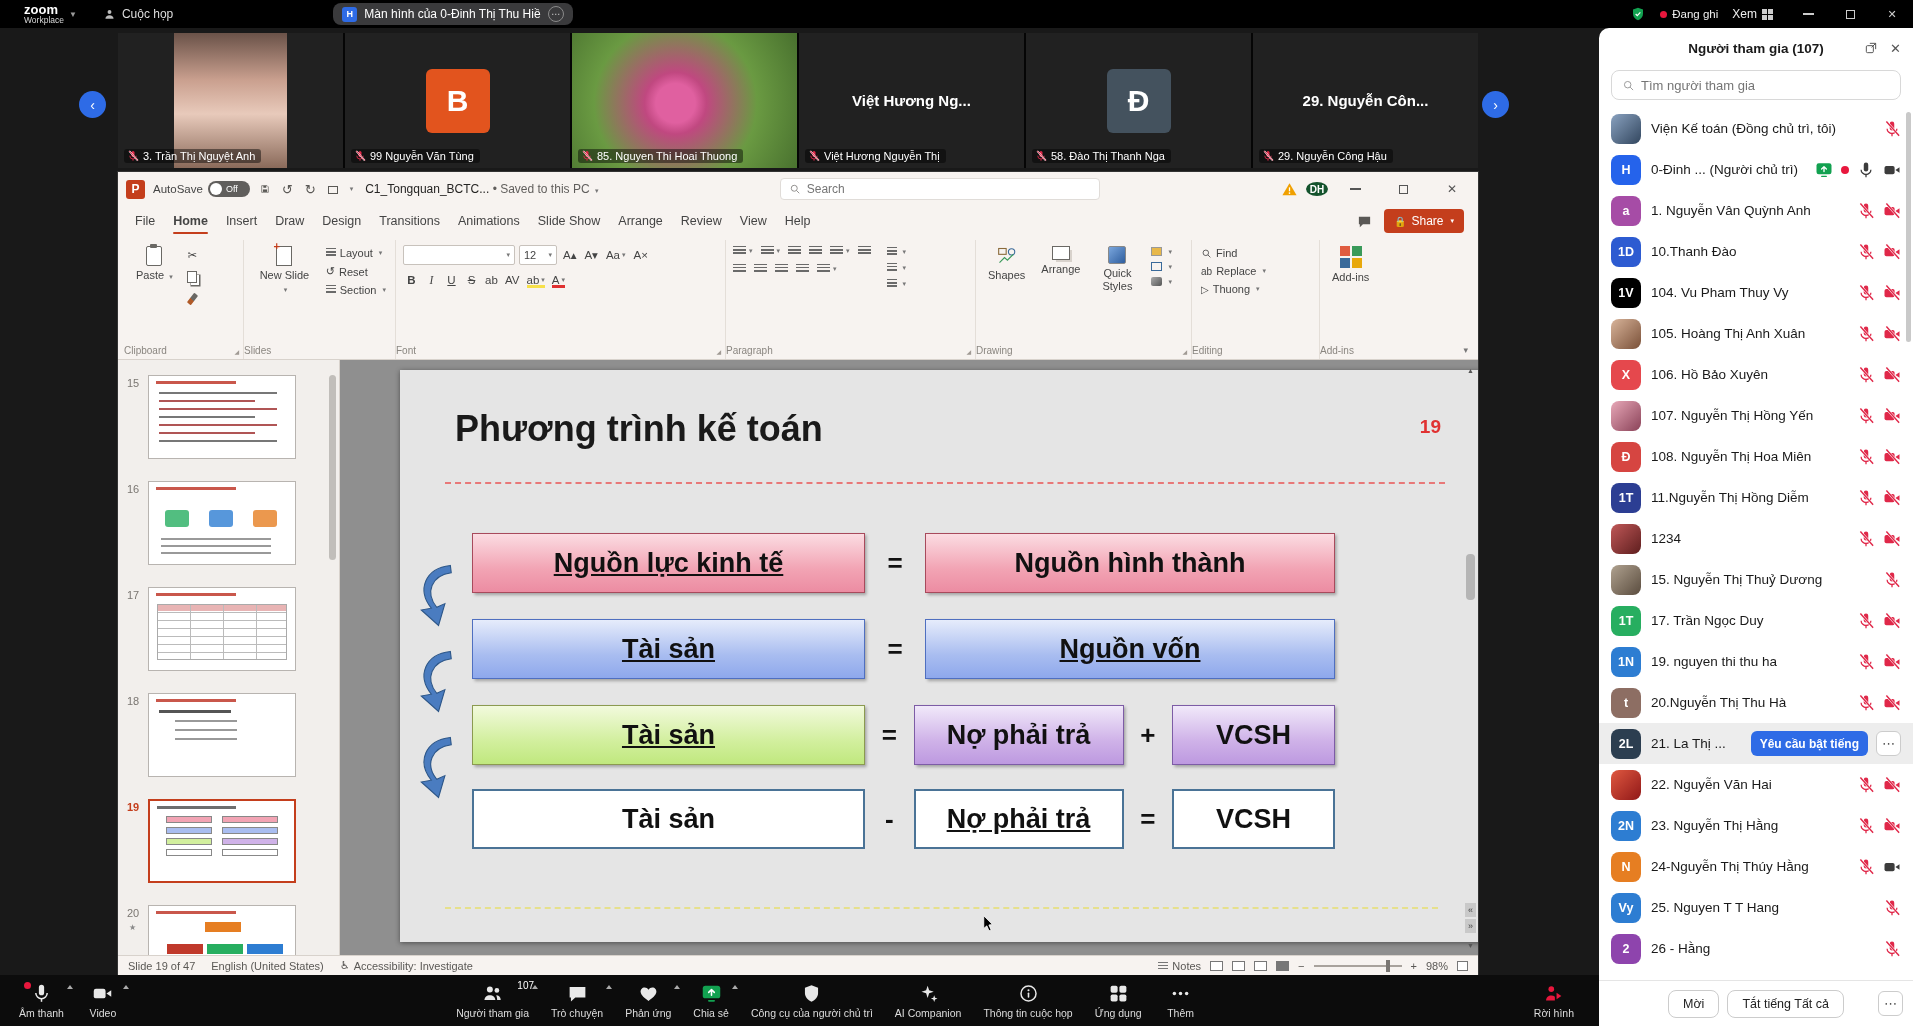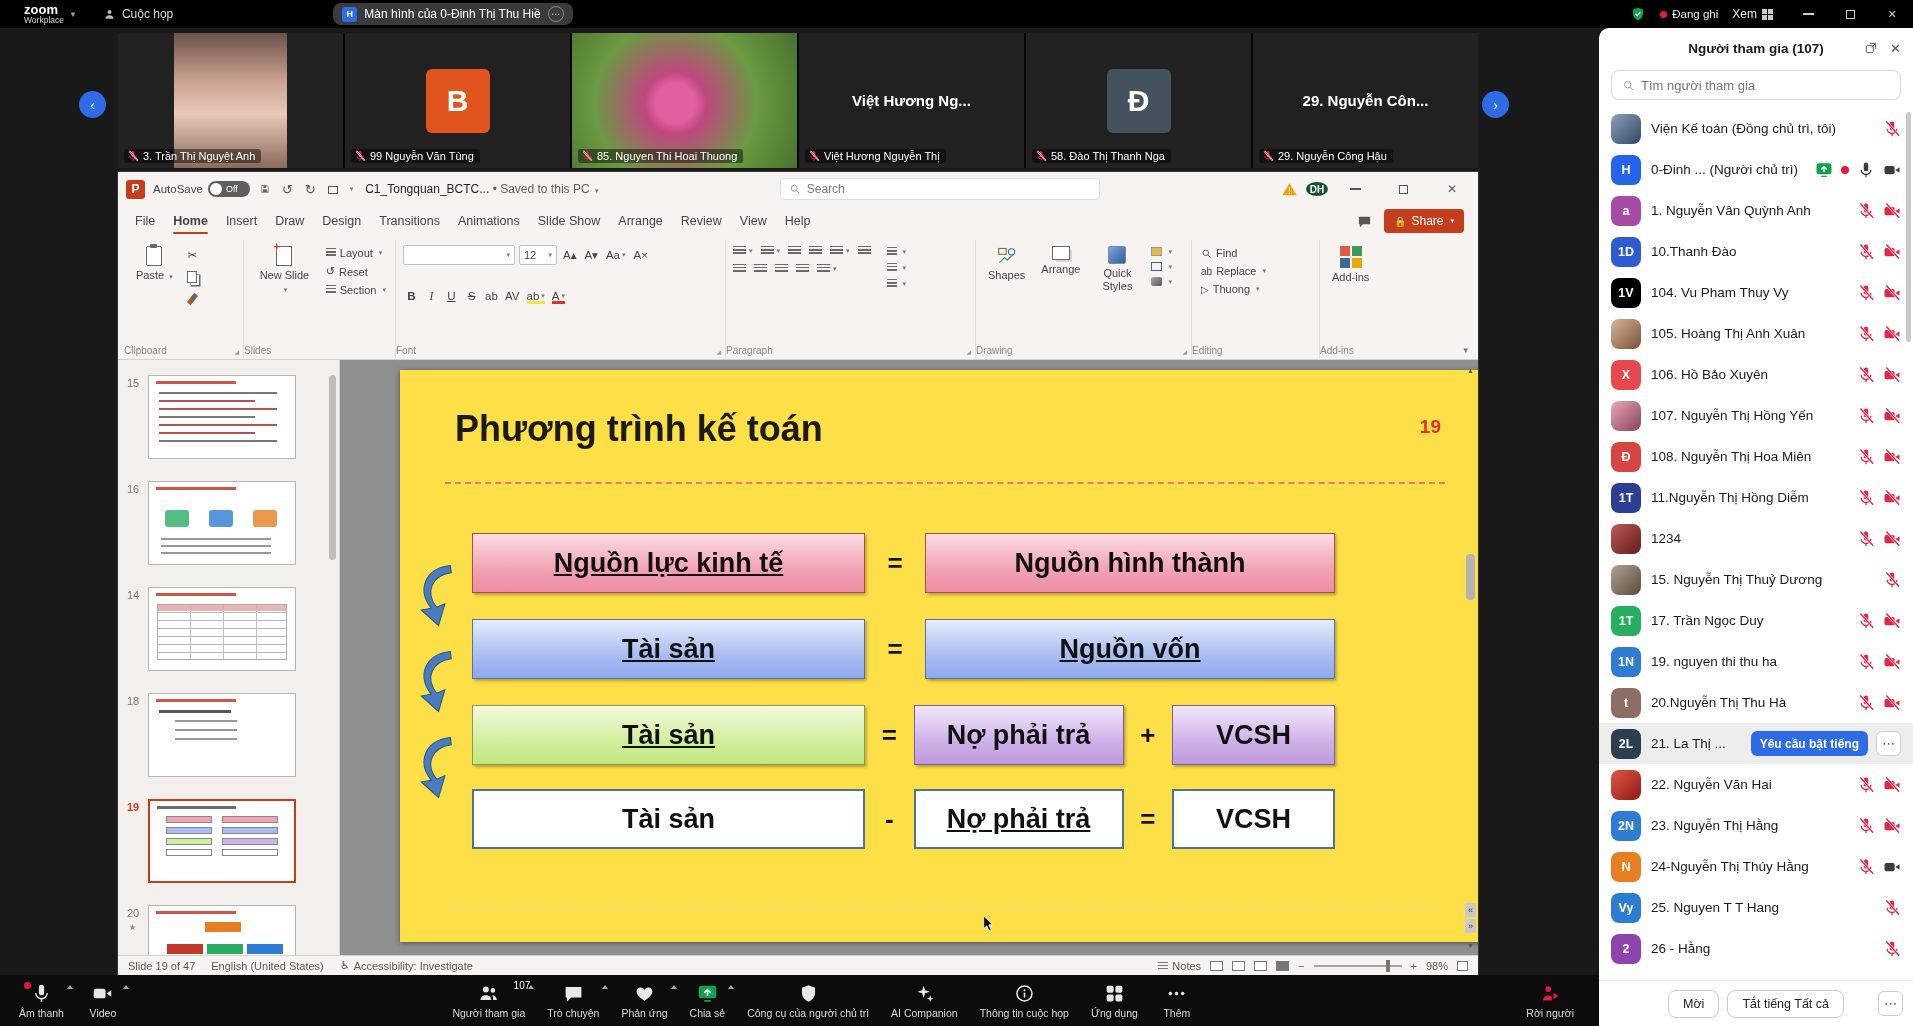--- a/index.html
+++ b/index.html
@@ -89,21 +89,21 @@
 .ribbon-collapse{position:absolute;right:10px;bottom:4px;font-size:9px;color:#777}
 .ppt-body{flex:1;display:flex;min-height:0}
 .thumbs{width:222px;background:#f2efec;position:relative;border-right:1px solid #d8d2cc;overflow:hidden;flex:none}
 .thumb-box{position:absolute;left:30px;width:148px;height:84px;background:#fff;border:1px solid #b8b4b0;overflow:hidden}
 .thumb-box.selected{border:2px solid #c43e1c}
 .thumb-num{position:absolute;left:9px;font-size:11px;color:#7a7671}
 .thumb-num.sel{color:#c43e1c;font-weight:bold}
 .thumb-star{position:absolute;left:11px;font-size:8px;color:#8a8a8a}
 .tscroll{position:absolute;right:3px;top:15px;width:7px;height:185px;background:#c1beba;border-radius:4px}
 .slidearea{flex:1;background:#8f8f8f;position:relative;overflow:hidden}
-.slide{position:absolute;left:60px;top:10px;width:1093px;height:572px;background:#fde047;box-shadow:0 1px 5px rgba(0,0,0,.45)}
+.slide{position:absolute;left:60px;top:10px;width:1093px;height:572px;background:#e5e5e5;box-shadow:0 1px 5px rgba(0,0,0,.45)}
 .slide-title{position:absolute;left:55px;top:38px;font-size:36px;font-weight:bold;color:#1a1a1a}
 .slide-num{position:absolute;right:52px;top:46px;font-size:19px;font-weight:bold;color:#e03131}
 .dash-red{position:absolute;left:45px;right:48px;top:112px;border-top:2px dashed #e87878}
 .dash-yellow{position:absolute;left:45px;right:55px;top:537px;border-top:2px dashed #e6e08c}
 .eqrows{position:absolute;left:72px;top:163px;width:863px;height:330px}
 .eqrow{position:absolute;left:0;width:100%;height:60px;display:flex;align-items:stretch}
 .eqbox{display:flex;align-items:center;justify-content:center;font-size:27px;font-weight:bold;color:#111;flex:none}
 .eqop{display:flex;align-items:center;justify-content:center;font-size:26px;font-weight:bold;color:#111;flex:1}
 .s-pink{background:linear-gradient(#fbdce2,#f2a4b4 60%,#ec8ca2);border:1.5px solid #a84a5c;box-shadow:1.5px 2px 3px rgba(0,0,0,.3)}
 .s-blue{background:linear-gradient(#e6ecfb,#a9bdf0 60%,#8ea8ec);border:1.5px solid #4f6fc0;box-shadow:1.5px 2px 3px rgba(0,0,0,.3)}
@@ -412,21 +412,21 @@
           <span class="smrow">
               <span class="lines" style="width:10px"></span>
               <span>Section</span>
               <span class="cdn">▾</span>
             </span>
         </div>
         <div class="rlabel">Slides</div>
       </div>
 
       <div class="rgroup" style="width:330px">
-        <div style="display:flex;flex-direction:column;gap:22px;padding-top:3px">
+        <div style="display:flex;flex-direction:column;gap:6px;padding-top:3px">
           <div style="display:flex;gap:4px;align-items:center">
             <div class="combo" style="width:112px">
                 <span></span>
                 <span class="cdn">▾</span>
               </div>
             <div class="combo" style="width:38px">
                 <span>12</span>
                 <span class="cdn">▾</span>
               </div>
             <span class="fbtn">A▴</span>
@@ -600,21 +600,21 @@
           <div class="thumb-num" style="top: 123px;">16</div>
           <div class="thumb-box" style="top: 121px;">
             <div style="position: absolute; left: 7px; top: 5px; height: 3px; width: 55%; background: rgb(192, 57, 43); opacity: 0.85;"></div>
             <div style="position: absolute; top: 28px; left: 16px; width: 24px; height: 17px; border-radius: 3px; background: rgb(39, 174, 96); opacity: 0.8;"></div>
             <div style="position: absolute; top: 28px; left: 60px; width: 24px; height: 17px; border-radius: 3px; background: rgb(45, 125, 210); opacity: 0.8;"></div>
             <div style="position: absolute; top: 28px; left: 104px; width: 24px; height: 17px; border-radius: 3px; background: rgb(230, 126, 34); opacity: 0.8;"></div>
             <div style="position: absolute; left: 12px; top: 56px; height: 1.5px; width: 110px; background: rgb(153, 153, 153);"></div>
             <div style="position: absolute; left: 12px; top: 63px; height: 1.5px; width: 110px; background: rgb(153, 153, 153);"></div>
             <div style="position: absolute; left: 12px; top: 70px; height: 1.5px; width: 110px; background: rgb(153, 153, 153);"></div>
           </div>
-          <div class="thumb-num" style="top: 229px;">14</div>
+          <div class="thumb-num" style="top: 229px;">17</div>
           <div class="thumb-box" style="top: 227px;">
             <div style="position: absolute; left: 7px; top: 5px; height: 3px; width: 55%; background: rgb(192, 57, 43); opacity: 0.85;"></div>
             <div style="position: absolute; left: 8px; right: 8px; top: 16px; height: 7px; background: rgb(232, 180, 180);"></div>
             <div style="position: absolute; inset: 16px 8px 10px; background: repeating-linear-gradient(transparent 0px, transparent 7px, rgb(187, 187, 187) 7px, rgb(187, 187, 187) 8px), repeating-linear-gradient(to right, transparent 0px, transparent 32px, rgb(187, 187, 187) 32px, rgb(187, 187, 187) 33px); border: 1px solid rgb(170, 170, 170);"></div>
           </div>
           <div class="thumb-num" style="top: 335px;">18</div>
           <div class="thumb-box" style="top: 333px;">
             <div style="position: absolute; left: 7px; top: 5px; height: 3px; width: 55%; background: rgb(192, 57, 43); opacity: 0.85;"></div>
             <div style="position: absolute; left: 10px; top: 16px; width: 72px; height: 2.5px; background: rgb(85, 85, 85);"></div>
             <div style="position: absolute; left: 26px; top: 26px; height: 2px; width: 62px; background: rgb(153, 153, 153);"></div>
@@ -857,21 +857,21 @@
       <div class="zitem" style="margin-left: auto; margin-right: 14px;">
         <div class="zic">
           <span class="svgwrap" style="width:21px;height:21px">
             <svg viewBox="0 0 24 24">
               <circle cx="9.5" cy="7" r="3.2" fill="#e8173d"></circle>
               <path d="M3.5 20c0-3.4 2.7-5.6 6-5.6 1.6 0 3 .5 4.1 1.4V20z" fill="#e8173d"></path>
               <path d="M15.5 11l5.5 3.8-5.5 3.8z" fill="#e8173d"></path>
             </svg>
           </span>
         </div>
-        <div>Rời người</div>
+        <div>Rời hình</div>
       </div>
     </div>
 
   <aside class="panel">
     <div class="p-header">
       <span>Người tham gia (107)</span>
       <span class="hicons">
         <span class="svgwrap" style="width:14px;height:14px">
             <svg viewBox="0 0 24 24">
               <rect x="4" y="8" width="12" height="12" rx="2" fill="none" stroke="#555" stroke-width="1.7"></rect>

